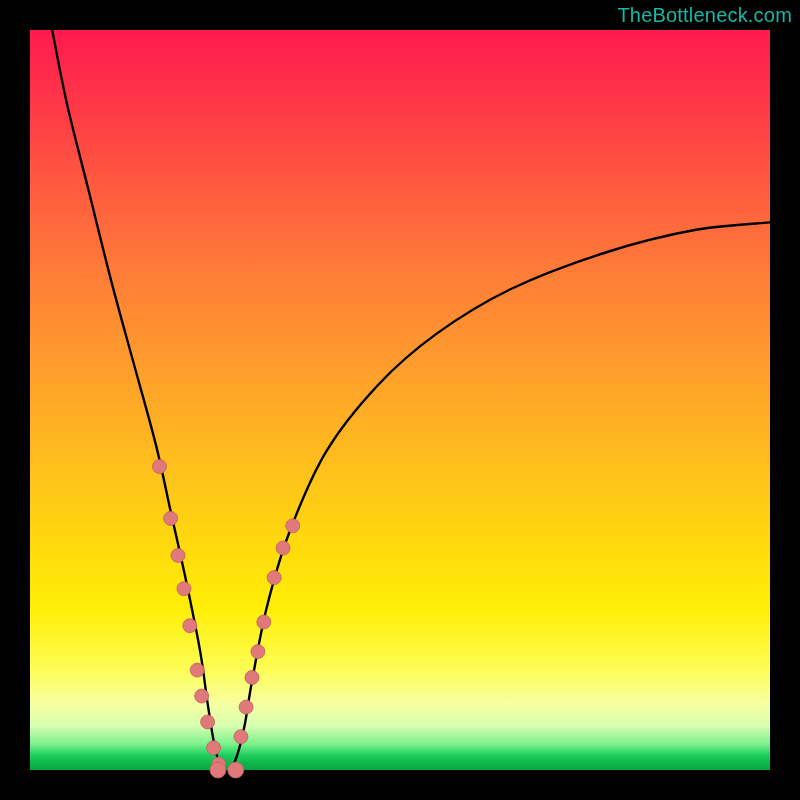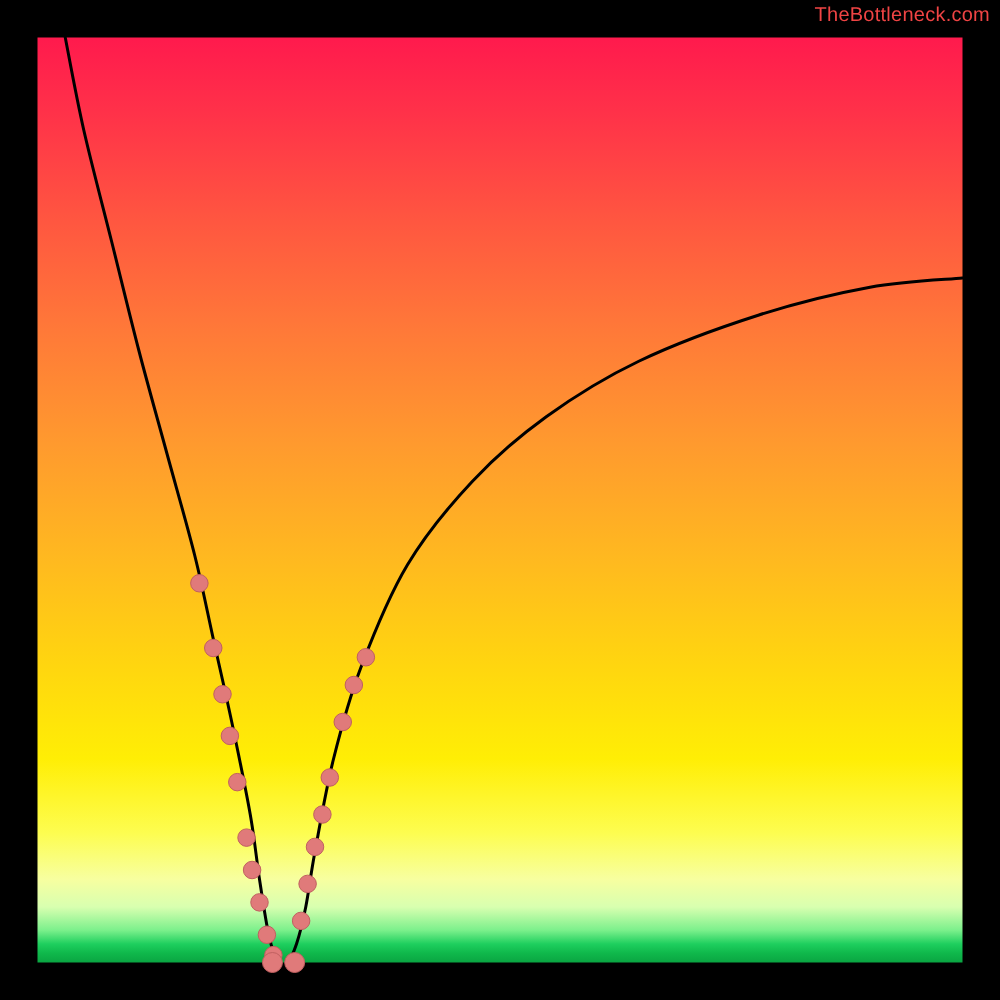--- a/index.html
+++ b/index.html
@@ -40,22 +40,22 @@
       #7cf08c 96.5%,
       #1ecf5e 98%,
       #0fb84b 99%,
       #0aa542 100%
     );
   }
   .watermark {
     position: absolute;
     top: 4px;
     right: 8px;
-    color: #ef4444;
-    font-size: 16px;
+    color: #14b8a6;
+    font-size: 20px;
     letter-spacing: 0.2px;
     font-weight: 500;
     user-select: none;
   }
   svg.curve-layer {
     position: absolute;
     left: 0;
     top: 0;
     width: 740px;
     height: 740px;

